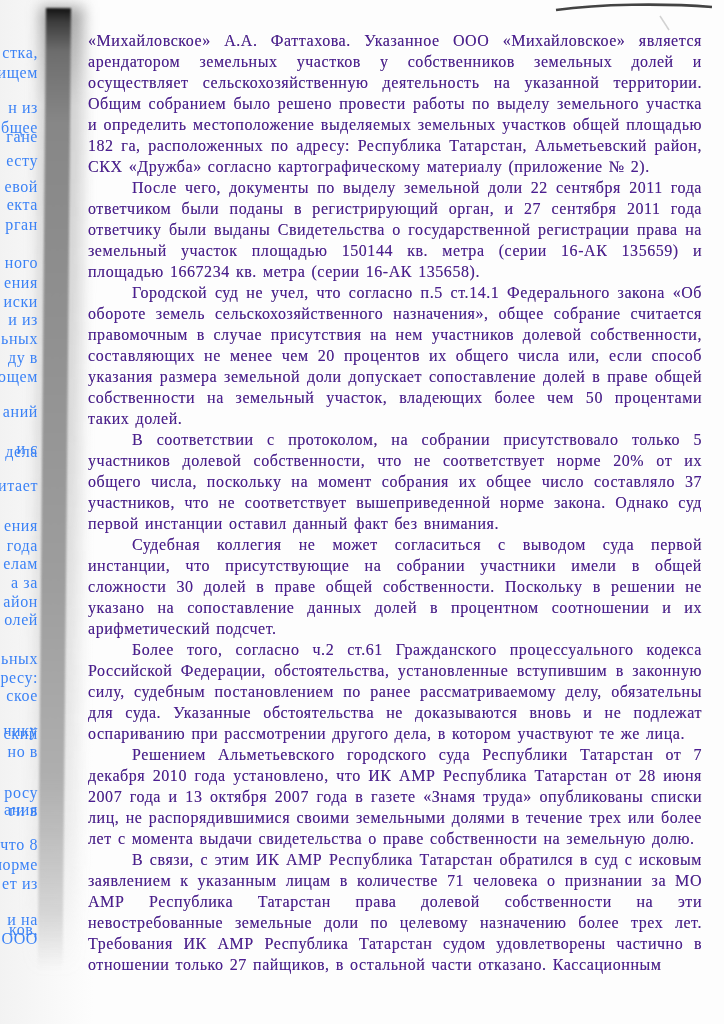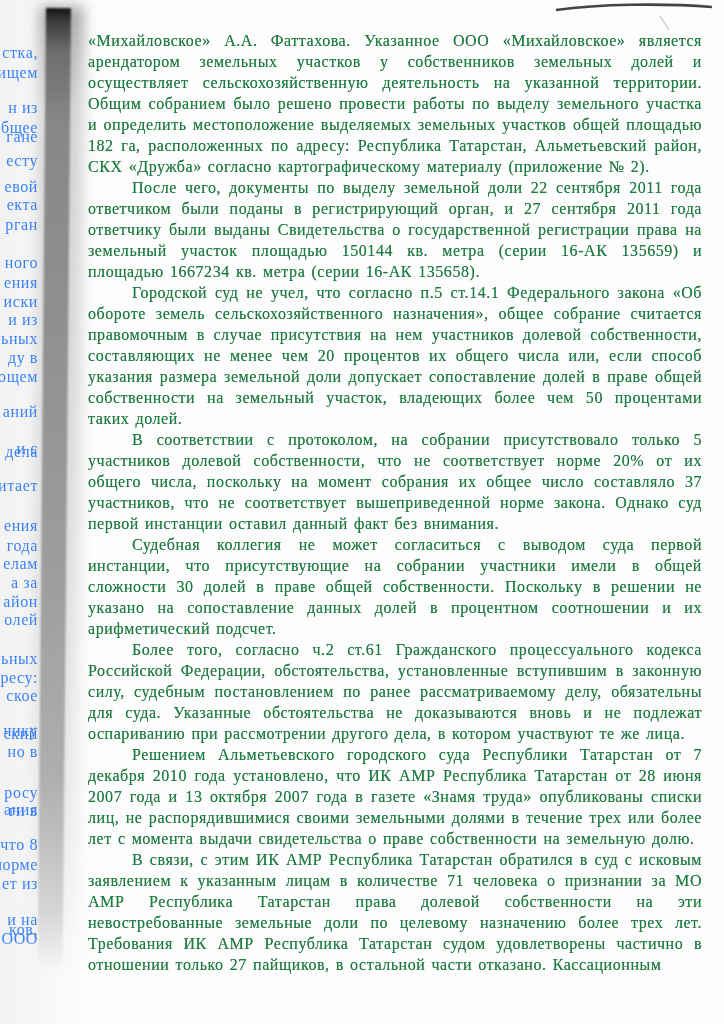--- a/index.html
+++ b/index.html
@@ -79,21 +79,21 @@
     line-height: 18px;
     color: #3b82f6;
     letter-spacing: 0.6px;
   }
   
   .text-block {
     position: absolute;
     left: 88px;
     top: 30px;
     width: 614px;
-    color: #15803d;
+    color: #4c1d95;
     font-size: 16px;
     line-height: 21px;
     text-align: justify;
     letter-spacing: 0.55px;
     word-spacing: 1.6px;
     text-shadow: 0 0 0.4px rgba(60,60,60,0.55);
   }
   .text-block p.para {
     margin: 0;
     text-indent: 0;

